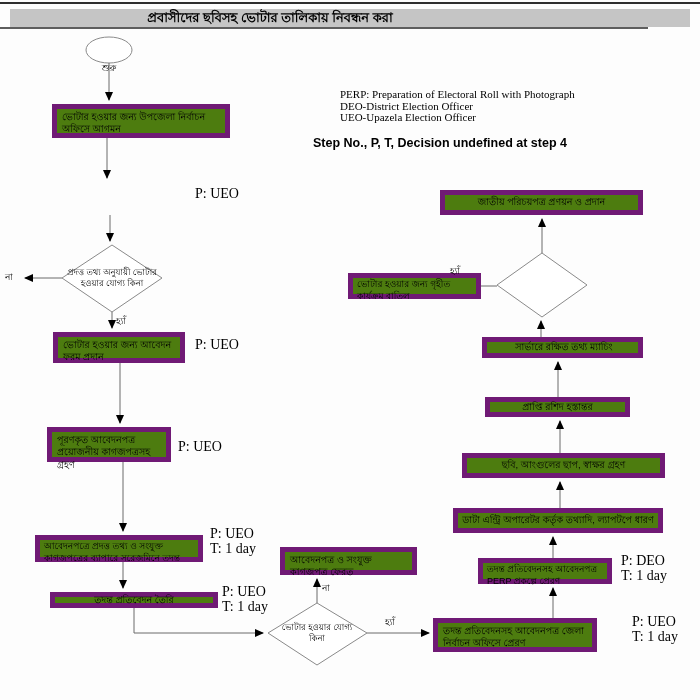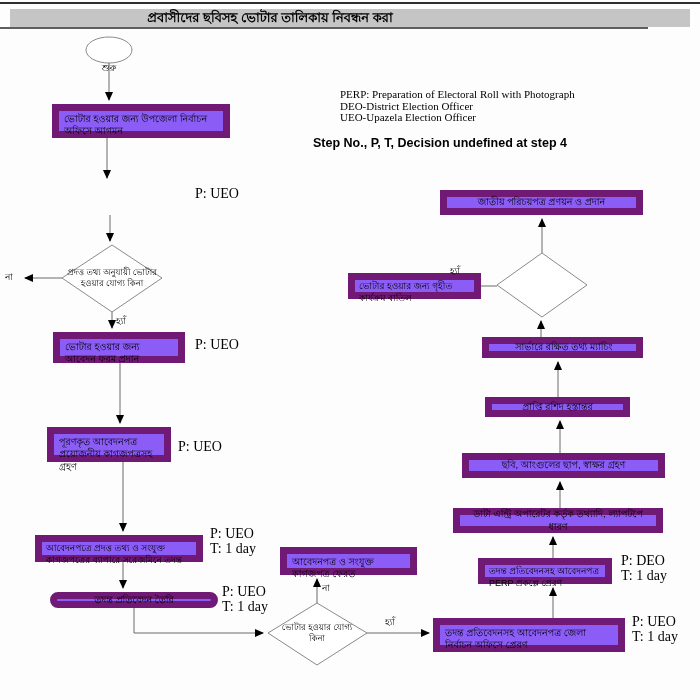--- a/index.html
+++ b/index.html
@@ -7,21 +7,21 @@
           font-family:"Liberation Sans", sans-serif; color:#000; overflow:hidden; }
   .topline { position:absolute; left:0; top:2px; width:700px; height:2px; background:#2e2e2e; }
   .titlebar { position:absolute; left:10px; top:9px; width:680px; height:18px; background:#c5c5c5; }
   .titlebar-shadow { position:absolute; left:0; top:27px; width:648px; height:2px; background:#5e5e5e; }
   .title-text { position:absolute; left:10px; top:9px; width:520px; height:18px; text-align:center;
                 font-weight:bold; font-size:13px; line-height:18px; }
   .legend { position:absolute; left:340px; top:89px; font-family:Liberation Serif, serif;
             font-size:11px; line-height:11.5px; white-space:nowrap; }
   .note { position:absolute; left:313px; top:136px; font-weight:bold; font-size:12.5px; white-space:nowrap; }
   svg.layer { position:absolute; left:0; top:0; width:700px; height:700px; }
-  .box { position:absolute; box-sizing:border-box; border:7px solid #701a75; background:#8b5cf6;
+  .box { position:absolute; box-sizing:border-box; border:5px solid #701a75; background:#4d7c0f;
          font-size:9.5px; line-height:1.3; padding:2px 5px; }
   .box.c { display:flex; align-items:center; justify-content:center; text-align:center; padding:0 4px; }
   .startlbl { position:absolute; left:86px; top:43px; width:46px; text-align:center; font-size:9px;margin-top:18px; }
   .dtext { position:absolute; display:flex; align-items:center; justify-content:center;
            text-align:center; font-size:8.5px; line-height:1.3; }
   .plabel { position:absolute; font-family:Liberation Serif, serif; font-size:14px; line-height:15px; white-space:nowrap; }
   .flag { position:absolute; font-size:9px; white-space:nowrap; }
 </style>
 </head>
 <body>
@@ -72,24 +72,24 @@
     <line x1="497" y1="286" x2="436" y2="286" stroke="#6b6b6b" marker-end="url(#ah)"></line>
     <line x1="542" y1="253" x2="542" y2="219" stroke="#6b6b6b" marker-end="url(#ah)"></line>
   </svg>
 
   <div class="startlbl">শুরু</div>
 
   <div class="box" style="left:52px;top:104px;width:178px;height:34px;">ভোটার হওয়ার জন্য উপজেলা নির্বাচন অফিসে আগমন</div>
   <div class="box" style="left:53px;top:332px;width:132px;height:31px;">ভোটার হওয়ার জন্য আবেদন ফরম প্রদান</div>
   <div class="box" style="left:47px;top:427px;width:124px;height:35px;">পূরণকৃত আবেদনপত্র প্রয়োজনীয় কাগজপত্রসহ গ্রহণ</div>
   <div class="box" style="left:35px;top:535px;width:168px;height:27px;font-size:9px;padding:1px 4px;">আবেদনপত্রে প্রদত্ত তথ্য ও সংযুক্ত কাগজপত্রের ব্যাপারে সরেজমিনে তদন্ত</div>
-  <div class="box c" style="left:50px;top:592px;width:168px;height:16px;border-radius:8px;">তদন্ত প্রতিবেদন তৈরি</div>
+  <div class="box c" style="left:50px;top:592px;width:168px;height:16px;">তদন্ত প্রতিবেদন তৈরি</div>
 
   <div class="box" style="left:280px;top:547px;width:137px;height:28px;">আবেদনপত্র ও সংযুক্ত কাগজপত্র ফেরত</div>
-  <div class="box" style="left:433px;top:618px;width:192px;height:34px;">তদন্ত প্রতিবেদনসহ আবেদনপত্র জেলা নির্বাচন অফিসে প্রেরণ</div>
+  <div class="box" style="left:433px;top:618px;width:164px;height:34px;">তদন্ত প্রতিবেদনসহ আবেদনপত্র জেলা নির্বাচন অফিসে প্রেরণ</div>
 
   <div class="box" style="left:478px;top:558px;width:134px;height:26px;font-size:9px;padding:1px 4px;">তদন্ত প্রতিবেদনসহ আবেদনপত্র PERP প্রকল্পে প্রেরণ</div>
   <div class="box c" style="left:453px;top:508px;width:210px;height:25px;">ডাটা এন্ট্রি অপারেটর কর্তৃক তথ্যাদি, ল্যাপটপে ধারণ</div>
   <div class="box c" style="left:462px;top:453px;width:203px;height:25px;">ছবি, আংগুলের ছাপ, স্বাক্ষর গ্রহণ</div>
   <div class="box c" style="left:485px;top:397px;width:145px;height:20px;">প্রাপ্তি রশিদ হস্তান্তর</div>
   <div class="box c" style="left:482px;top:337px;width:161px;height:21px;padding-left:7px;">সার্ভারে রক্ষিত তথ্য ম্যাচিং</div>
   <div class="box" style="left:300px;top:273px;width:133px;height:26px;font-size:9px;padding:1px 4px;margin-left:48px;">ভোটার হওয়ার জন্য গৃহীত কার্যক্রম বাতিল</div>
   <div class="box c" style="left:440px;top:190px;width:203px;height:25px;">জাতীয় পরিচয়পত্র প্রণয়ন ও প্রদান</div>
 
   <div class="dtext" style="left:67px;top:250px;width:90px;height:56px;">প্রদত্ত তথ্য অনুযায়ী ভোটার হওয়ার যোগ্য কিনা</div>

